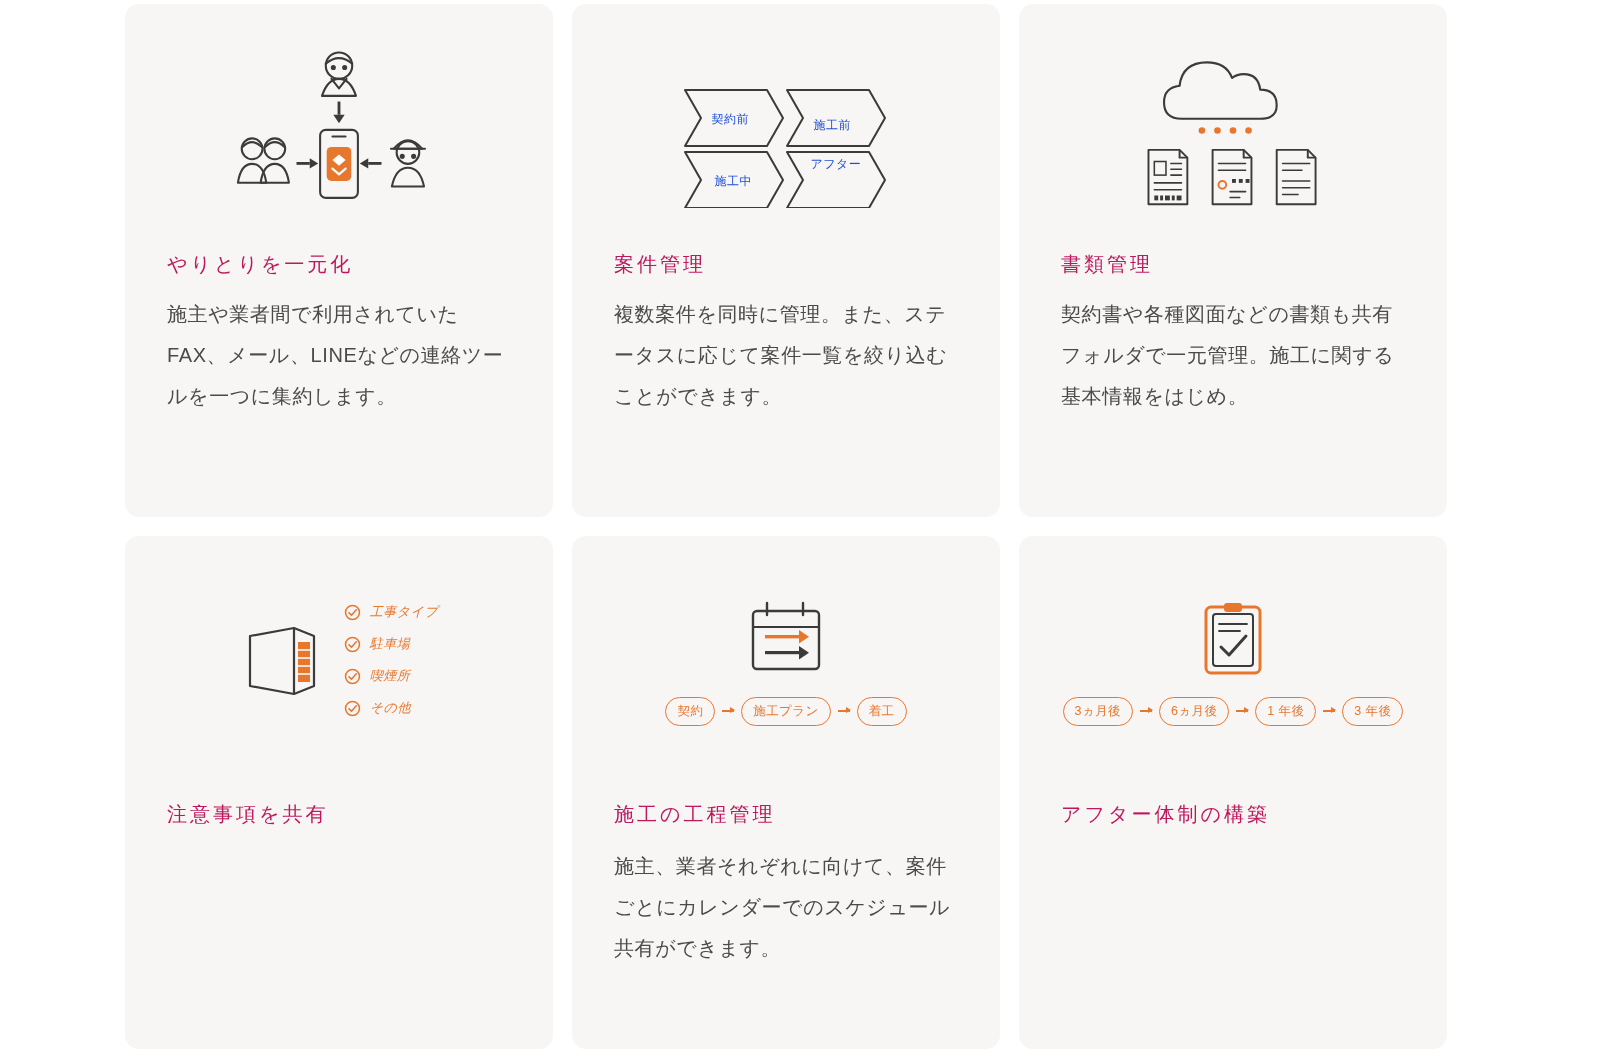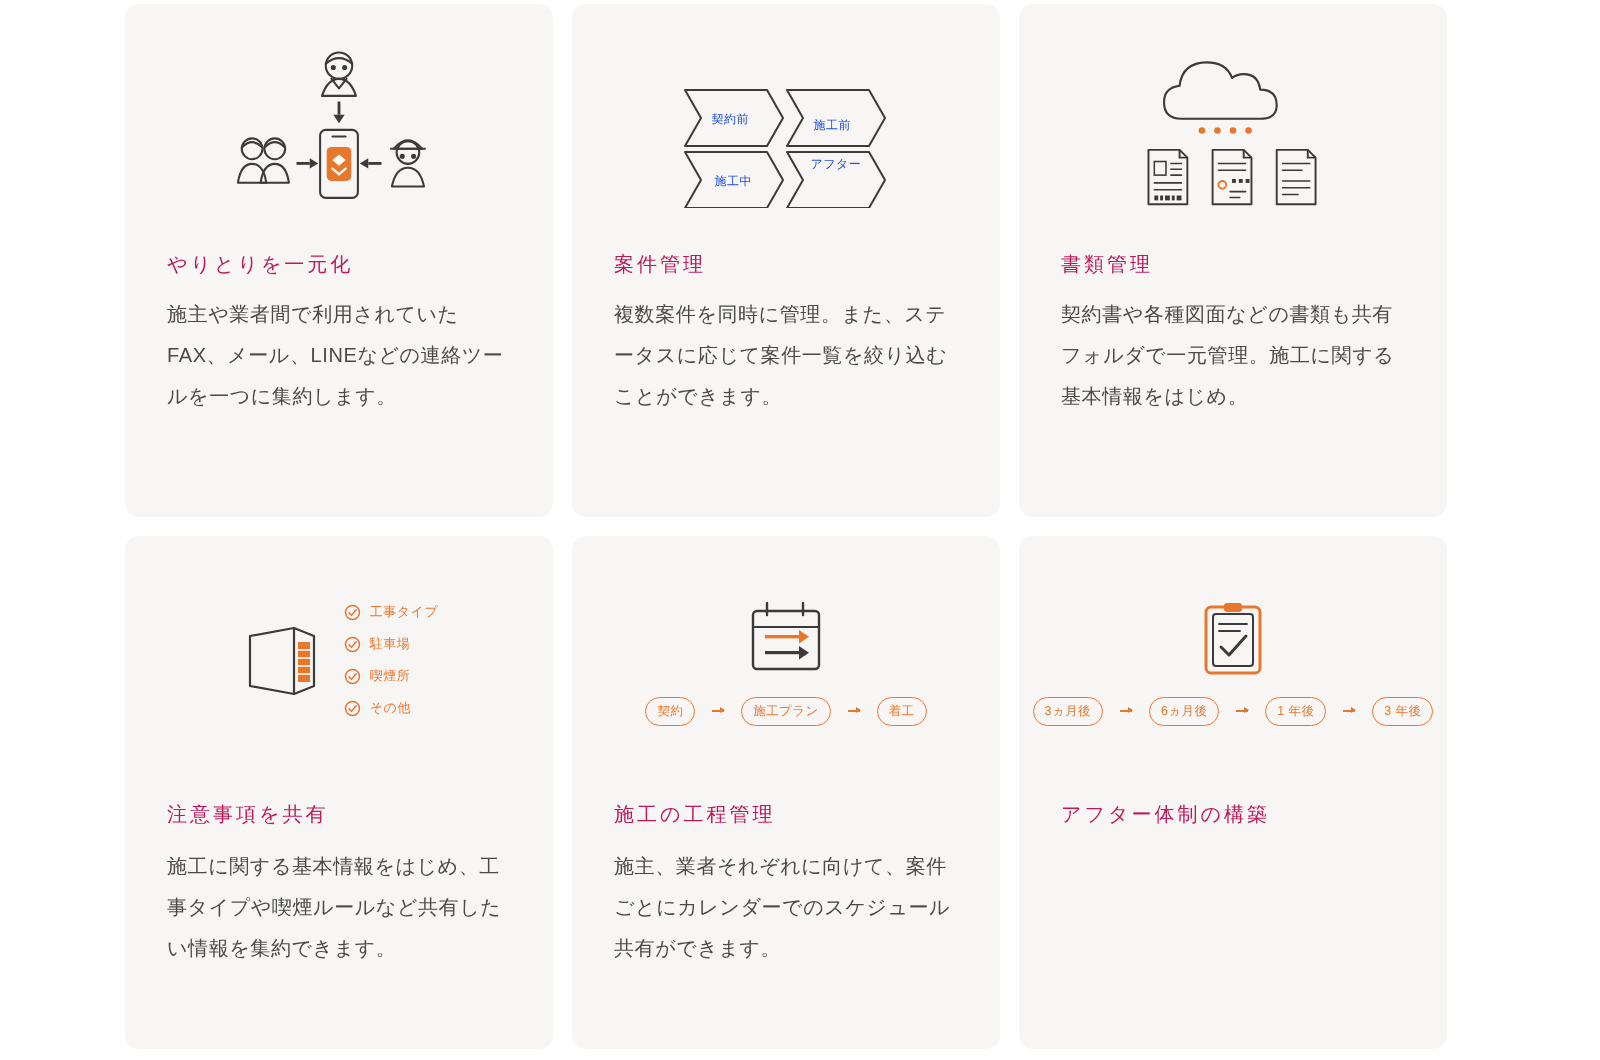--- a/index.html
+++ b/index.html
@@ -72,31 +72,32 @@
   
   .c3 { width: 250px; height: 170px; }
 
   
   .c4wrap {
     display: flex;
     align-items: center;
     justify-content: center;
     gap: 12px;
     width: 100%;
+    font-style: italic;
   }
   .checklist { display: flex; flex-direction: column; gap: 14px; }
   .check-row { display: flex; align-items: center; gap: 9px; }
   .check-row .lbl { font-size: 13px; color: #e8772e; letter-spacing: 0.5px; white-space: nowrap; }
 
   
   .pill-row {
     display: flex;
     align-items: center;
     justify-content: center;
-    gap: 17px;
+    gap: 7px;
     margin-top: 16px;
   }
   .pill {
     border: 1.4px solid #e8772e;
     color: #e8772e;
     border-radius: 20px;
     font-size: 12.5px;
     padding: 5px 11px;
     white-space: nowrap;
     letter-spacing: 0.4px;
@@ -311,21 +312,20 @@
             <svg width="17" height="17" viewBox="0 0 20 20">
               <circle cx="10" cy="10" r="8.2" fill="none" stroke="#e8772e" stroke-width="1.8"></circle>
               <path d="M6 10.4 l2.8 2.8 l5.6 -6.4" fill="none" stroke="#e8772e" stroke-width="1.8" stroke-linecap="round" stroke-linejoin="round"></path>
             </svg>
             <span class="lbl">その他</span>
           </div>
         </div>
       </div>
     </div>
     <h3 class="card-title">注意事項を共有</h3>
-    <p class="card-body">施工に関する基本情報をはじめ、工事タイプや喫煙ルールなど共有したい情報を集約できます。</p>
   </div>
 
   <div class="card row2">
     <div class="col-illus">
       <svg width="86" height="86" viewBox="0 0 86 86">
         <line x1="24" y1="8" x2="24" y2="20" stroke="#3b3b3b" stroke-width="2.4" stroke-linecap="round"></line>
         <line x1="60" y1="8" x2="60" y2="20" stroke="#3b3b3b" stroke-width="2.4" stroke-linecap="round"></line>
         <rect x="10" y="16" width="66" height="58" rx="4" fill="none" stroke="#3b3b3b" stroke-width="2.4"></rect>
         <line x1="10" y1="32" x2="76" y2="32" stroke="#3b3b3b" stroke-width="2.2"></line>
         <g fill="#e8772e">

